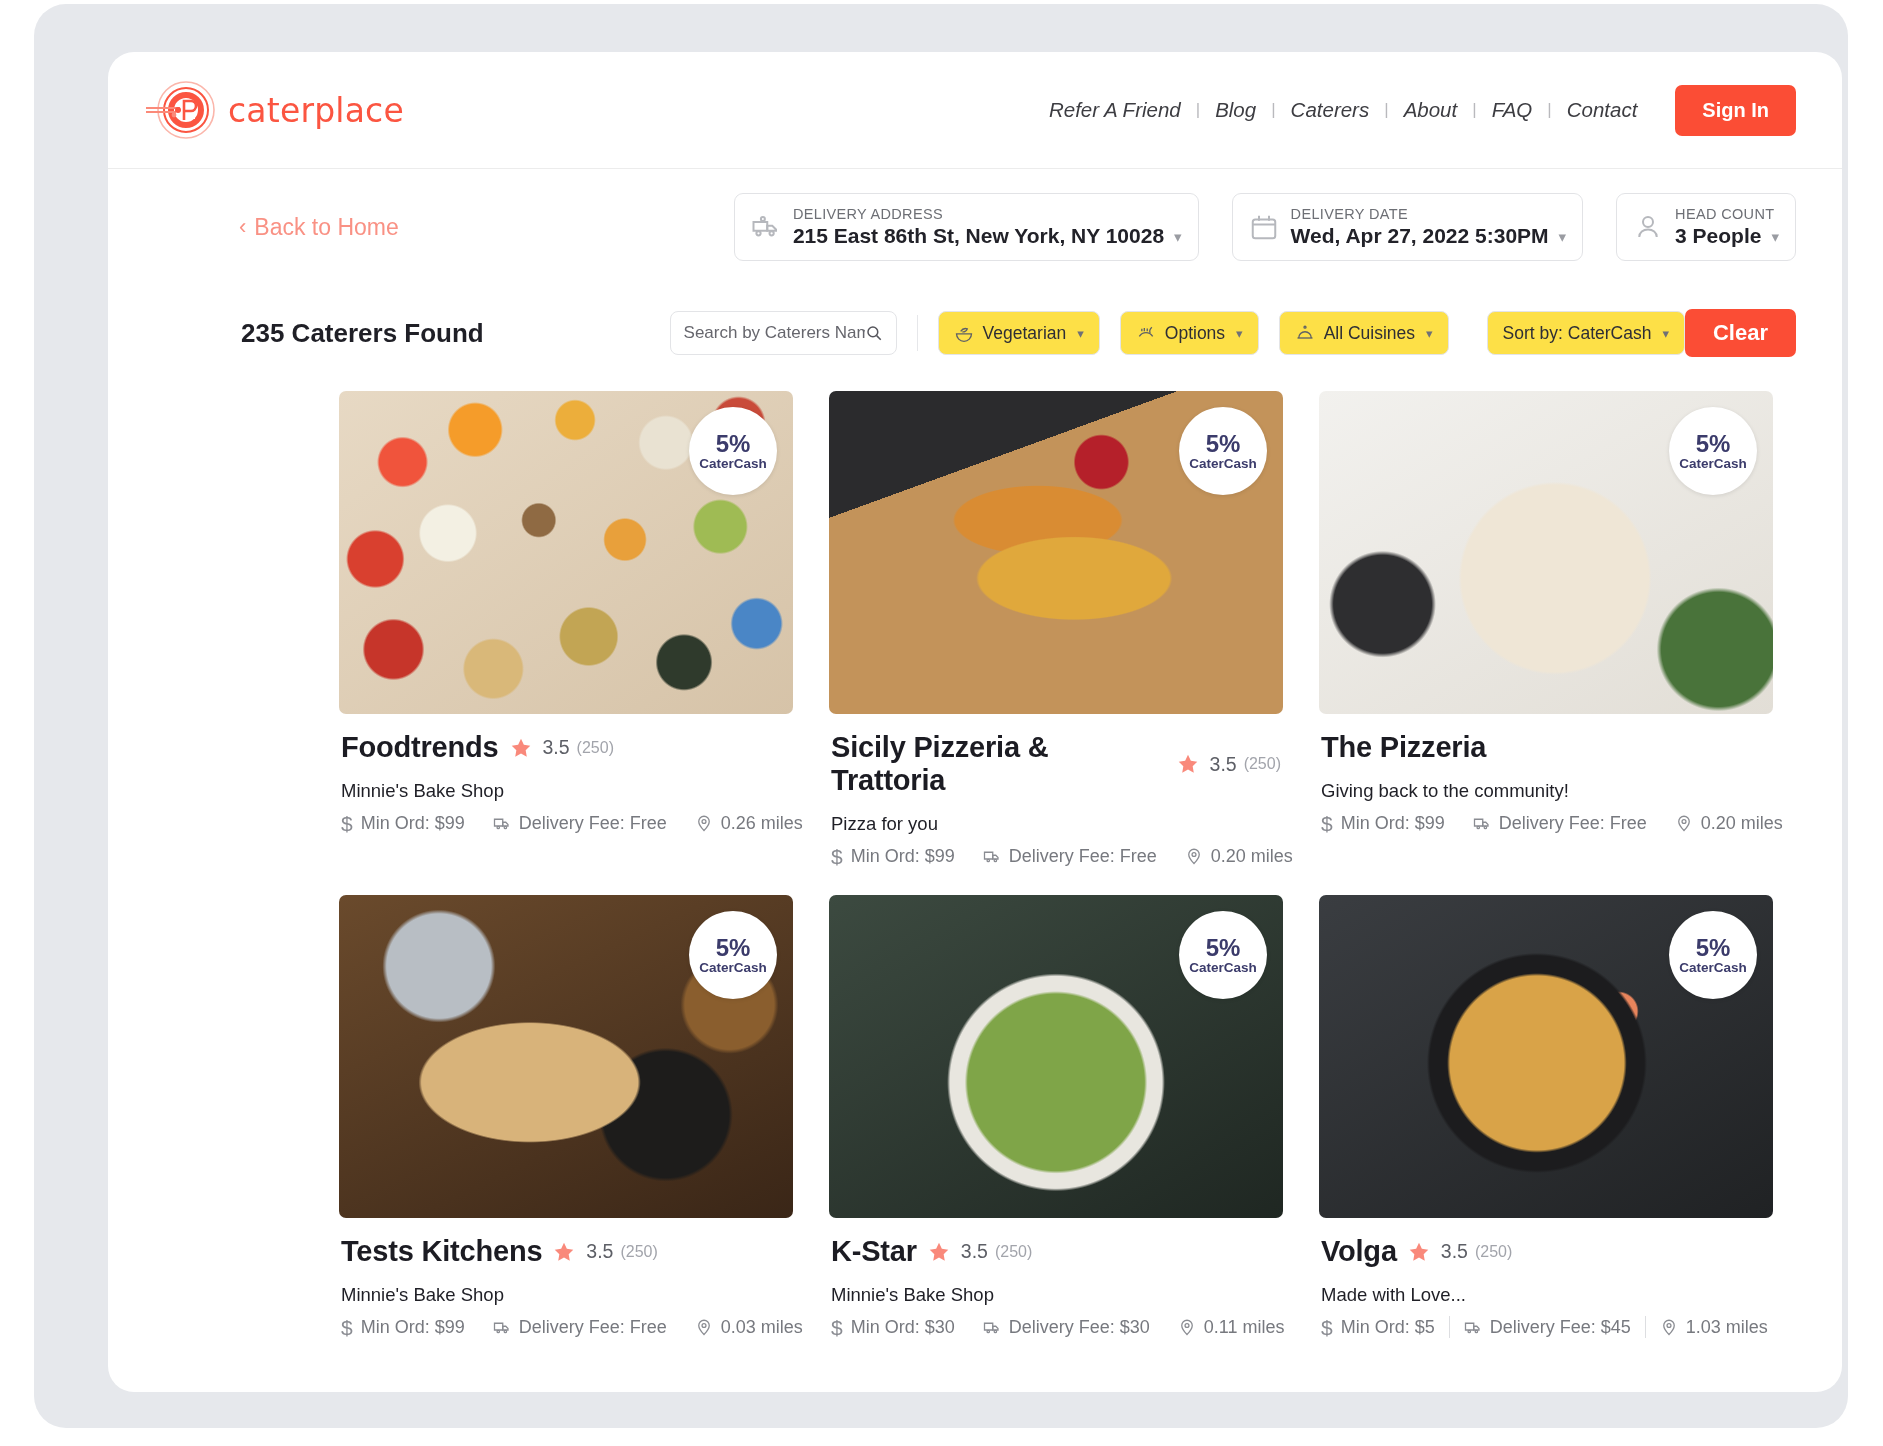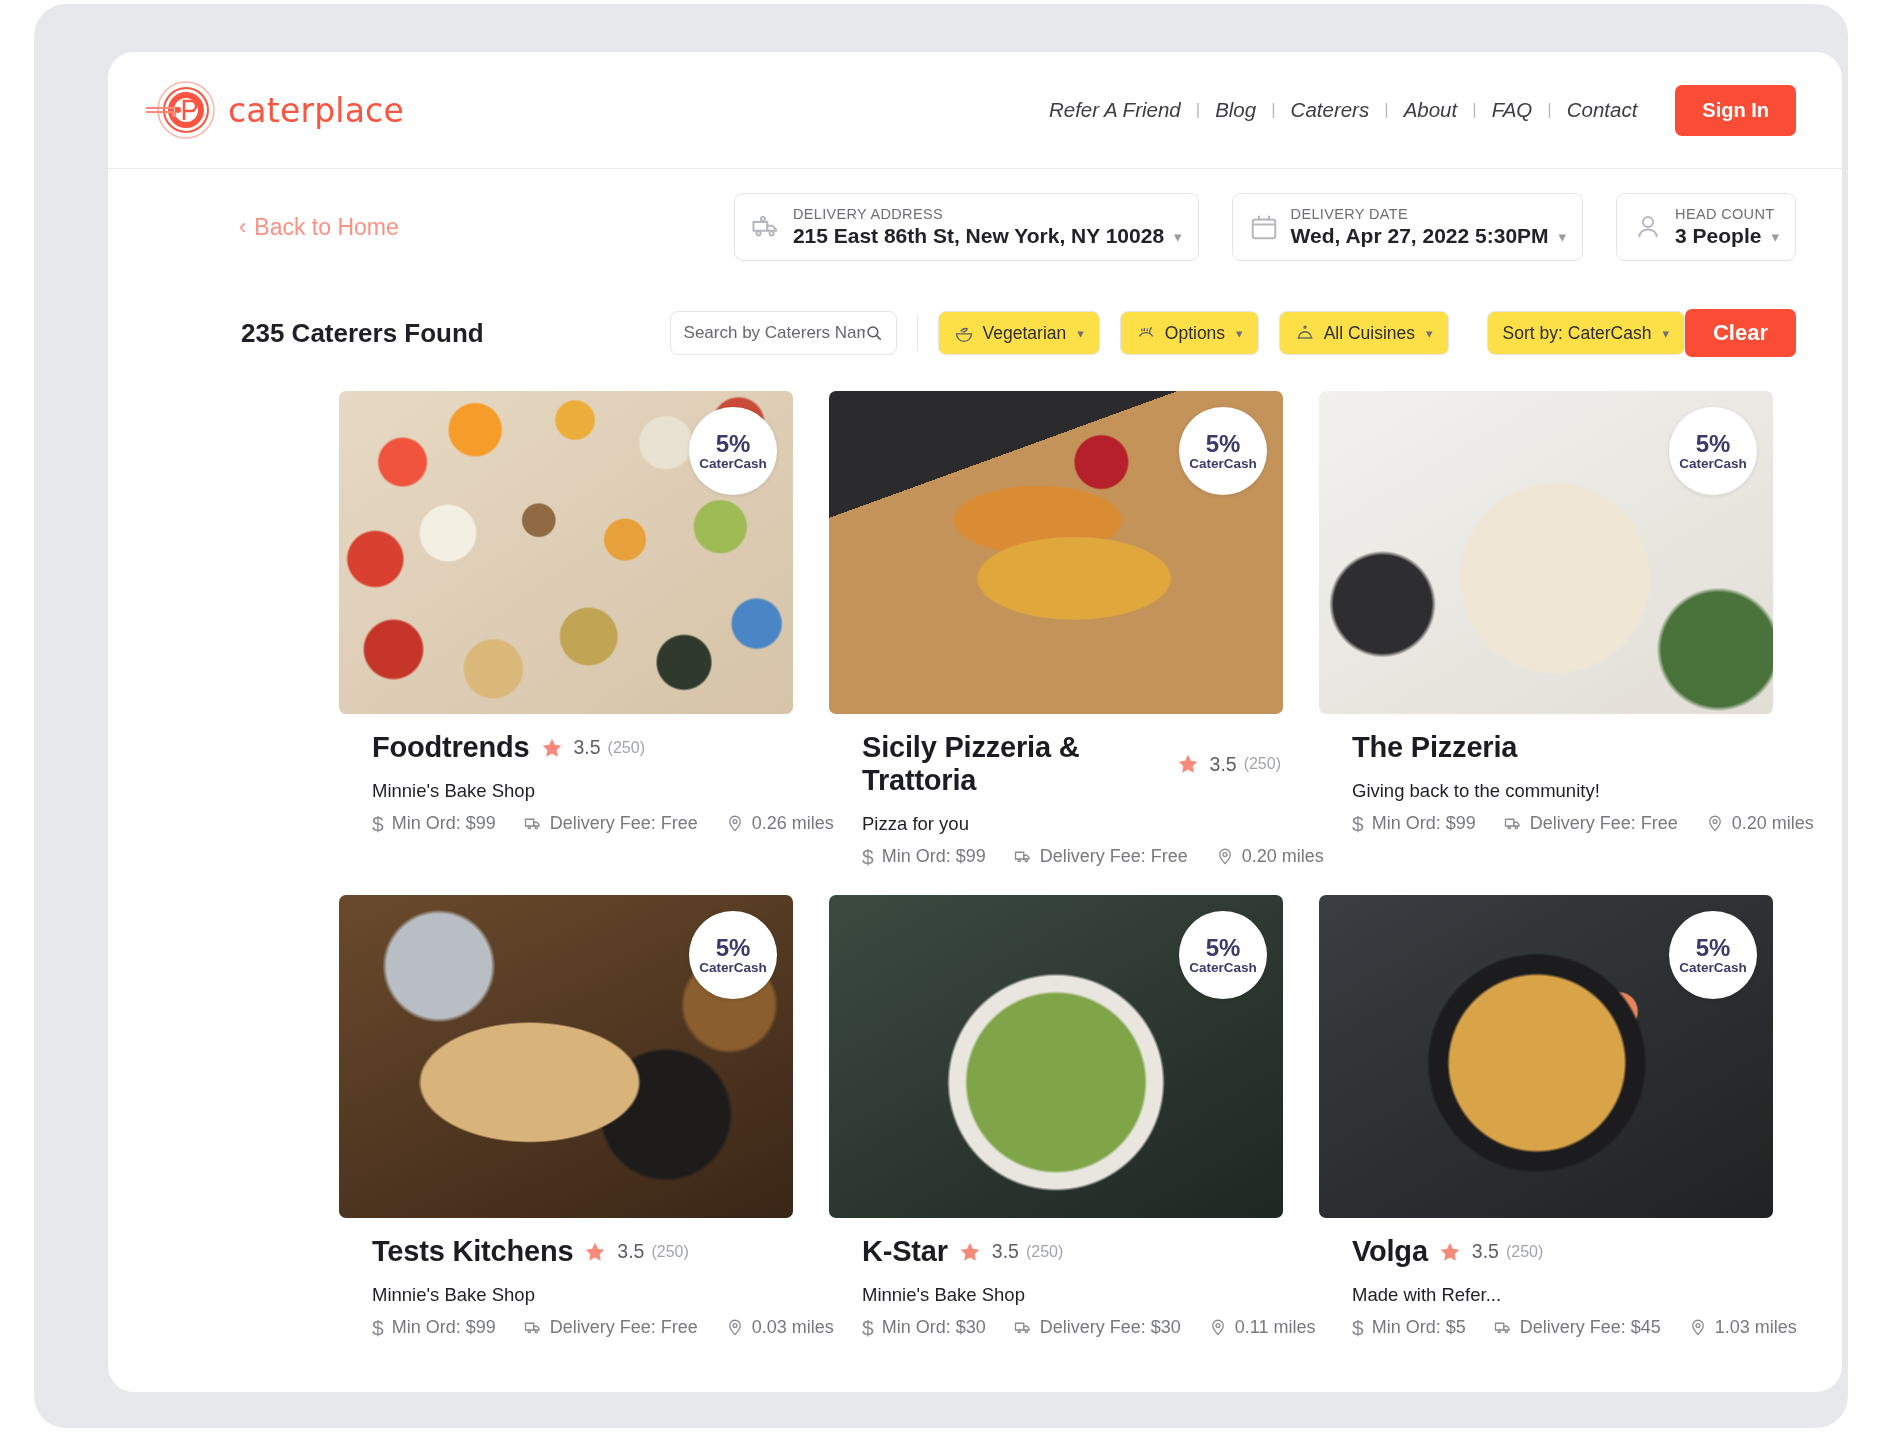--- a/index.html
+++ b/index.html
@@ -156,21 +156,21 @@
     width: 88px; height: 88px; border-radius: 50%;
     background: #ffffff;
     display: flex; flex-direction: column;
     align-items: center; justify-content: center;
     gap: 1px;
     box-shadow: 0 1px 4px rgba(0,0,0,.10);
   }
   .badge-pct { font-size: 24px; font-weight: 700; color: #3b3b6b; line-height: 1; }
   .badge-cap { font-size: 13.5px; font-weight: 700; color: #3b3b6b; line-height: 1; }
 
-  .card-body { padding: 17px 2px 0 2px; margin-left: 31px; }
+  .card-body { padding: 17px 2px 0 2px; }
   .card-title-row { display: flex; align-items: center; gap: 11px; }
   .card-title { font-size: 29px; font-weight: 700; color: #1c1c23; letter-spacing: -.2px; }
   .star { width: 22px; height: 22px; color: #f9897b; flex: 0 0 auto; }
   .rating-val { font-size: 19.5px; color: #5d5f66; }
   .rating-count { font-size: 16px; color: #a2a4ab; margin-left: -4px; }
 
   .card-sub { margin-top: 16px; font-size: 18.5px; color: #1f1f26; }
   .card-meta {
     margin-top: 10px;
     display: flex; align-items: center;
@@ -622,21 +622,21 @@
         </div>
         <div class="card-body">
           <div class="card-title-row">
             <span class="card-title">Volga</span>
             <svg class="star" viewBox="0 0 24 24" fill="currentColor">
                 <path d="M12 2l3.1 6.5 7 1-5 5 1.2 7-6.3-3.4L5.7 21.5l1.2-7-5-5 7-1z"></path>
               </svg>
             <span class="rating-val">3.5</span>
             <span class="rating-count">(250)</span>
           </div>
-          <div class="card-sub">Made with Refer...</div>
+          <div class="card-sub">Made with Love...</div>
           <div class="card-meta">
             <span class="meta-item">
               <span class="meta-dollar">$</span>
               <span>Min Ord: $5</span>
             </span>
             <span class="meta-sep"></span>
             <span class="meta-item">
               <svg class="meta-icon" viewBox="0 0 24 24" fill="none" stroke="currentColor" stroke-width="1.7">
                   <path d="M2 16h11V7H2z"></path>
                   <path d="M13 11h4l3 3v2h-7z"></path>

